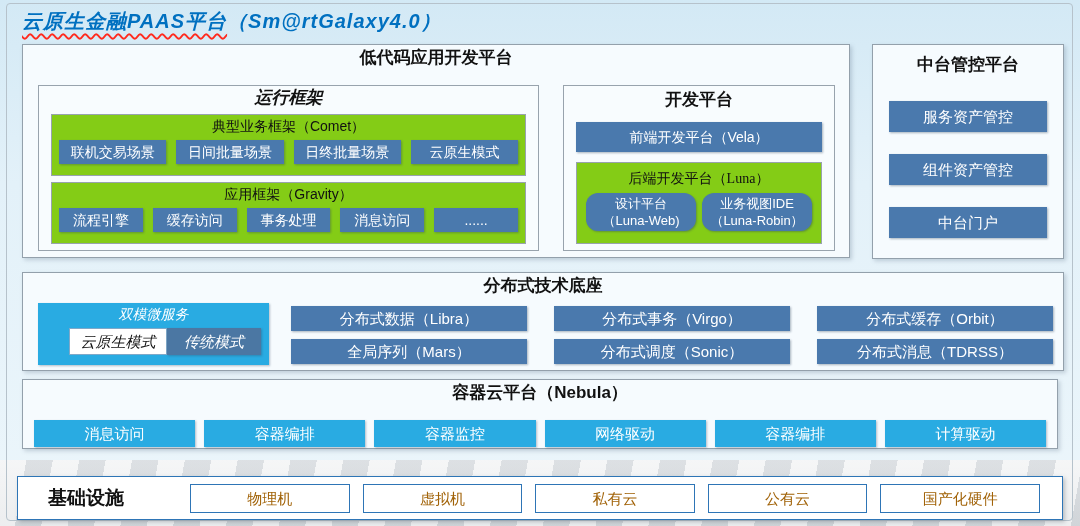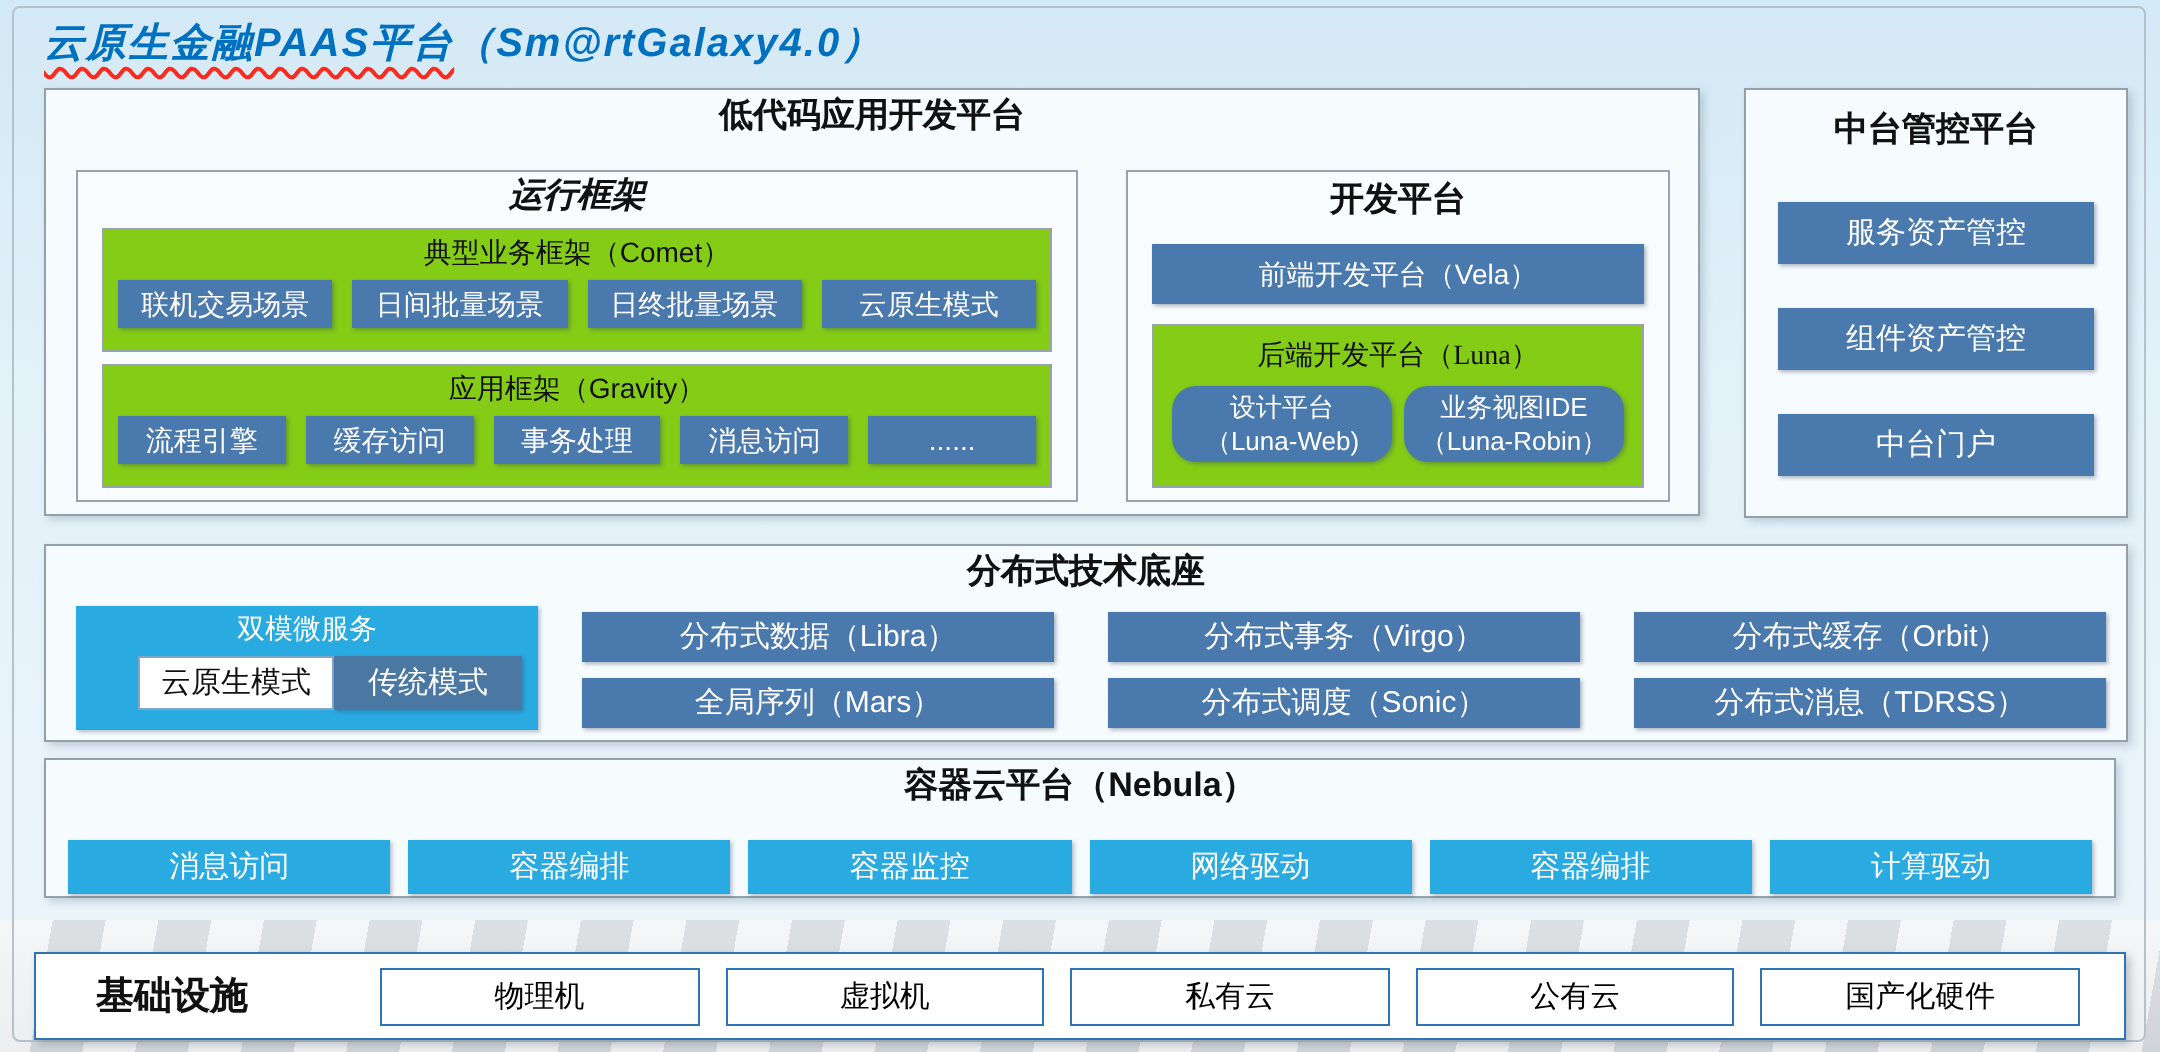--- a/index.html
+++ b/index.html
@@ -51,21 +51,21 @@
   .comet-row .btn,.grav-row .btn{flex:1;height:24px;line-height:24px;font-size:14px;}
   
   .vela-btn{position:absolute;left:12px;right:12px;top:36px;height:30px;line-height:30px;font-size:14px;}
   .luna-row{margin:5px 9px 0 9px;justify-content:space-between;}
   .luna-btn{width:110px;height:38px;font-size:13px;line-height:1.35;padding-top:2px;border-radius:12px;}
   
   .mid-btn{position:absolute;left:16px;width:158px;height:31px;line-height:31px;font-size:15px;}
   
   .dual-box{
     position:absolute;left:15px;top:30px;width:231px;height:62px;
-    background:#29abe2;box-shadow:1px 1px 2px rgba(50,70,95,.35);box-sizing:border-box;
+    background:#29abe2;box-shadow:1px 1px 2px rgba(50,70,95,.35);box-sizing:border-box;font-style:italic;
   }
   .dual-title{color:#fff;font-size:14px;text-align:center;margin-top:3px;}
   .dual-row{margin:4px 8px 0 8px;justify-content:space-between;padding-left:23px;}
   .mode-native{
     width:103px;height:27px;line-height:25px;font-size:15px;text-align:center;
     background:#fff;color:#111;border:1px solid #7fa8c8;box-sizing:border-box;
   }
   .mode-trad{
     width:99px;height:27px;line-height:27px;font-size:15px;text-align:center;
     background:#4b77a3;color:#fff;box-shadow:1px 1px 2px rgba(50,70,95,.35);box-sizing:border-box;
@@ -81,21 +81,21 @@
   
   .infra-bar{
     position:absolute;left:17px;top:476px;width:1046px;height:44px;
     background:#fff;border:1.5px solid #2e75b6;box-sizing:border-box;
     display:flex;align-items:center;box-shadow:2px 2px 4px rgba(90,100,110,.35);gap:48px;
   }
   .infra-label{font-size:19px;font-weight:bold;margin-left:30px;white-space:nowrap;}
   .infra-items{flex:1;display:flex;gap:13px;margin:0 22px 0 18px;}
   .infra-item{
     flex:1;height:29px;line-height:27px;font-size:15px;text-align:center;
-    background:#fff;border:1.5px solid #2e75b6;box-sizing:border-box;color:#000000;
+    background:#fff;border:1.5px solid #2e75b6;box-sizing:border-box;color:#a16207;
   }
 </style>
 </head>
 <body>
 
 <div class="bottom-strip"></div>
 <div class="outer-frame"></div>
 
 <div class="page-title">
   <span class="wavy">云原生金融PAAS平台</span><span>（Sm@rtGalaxy4.0）</span>

